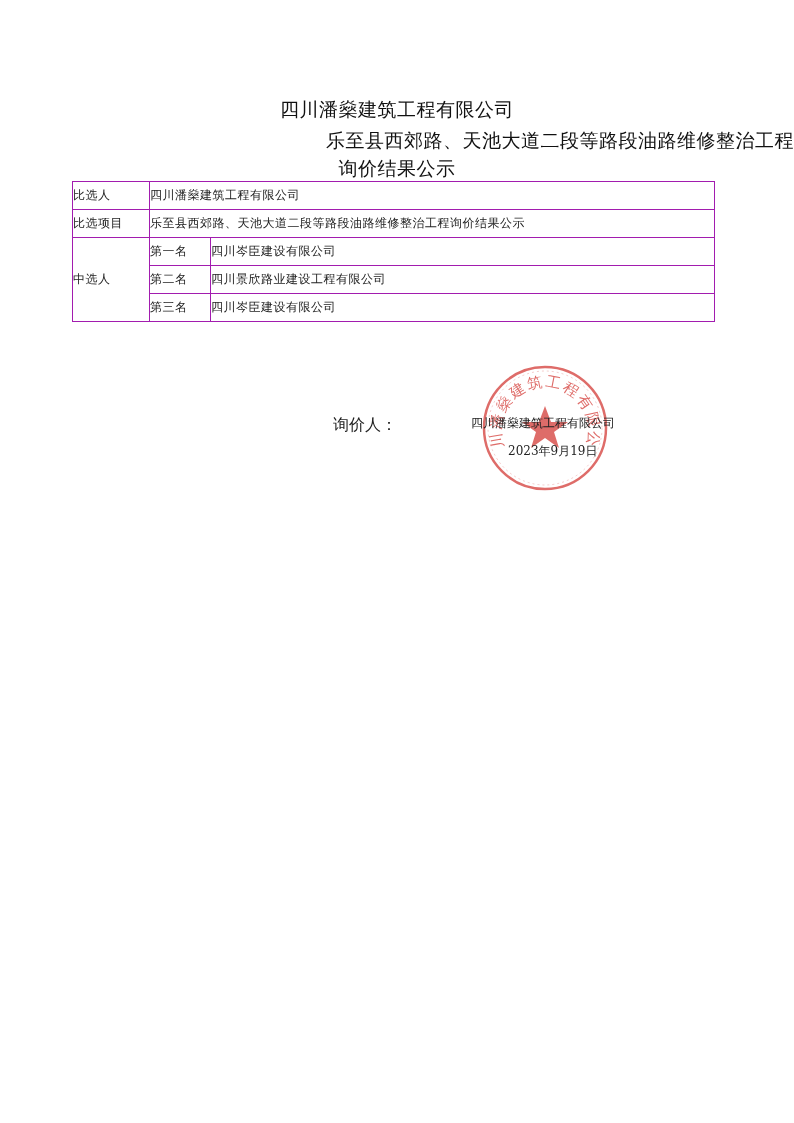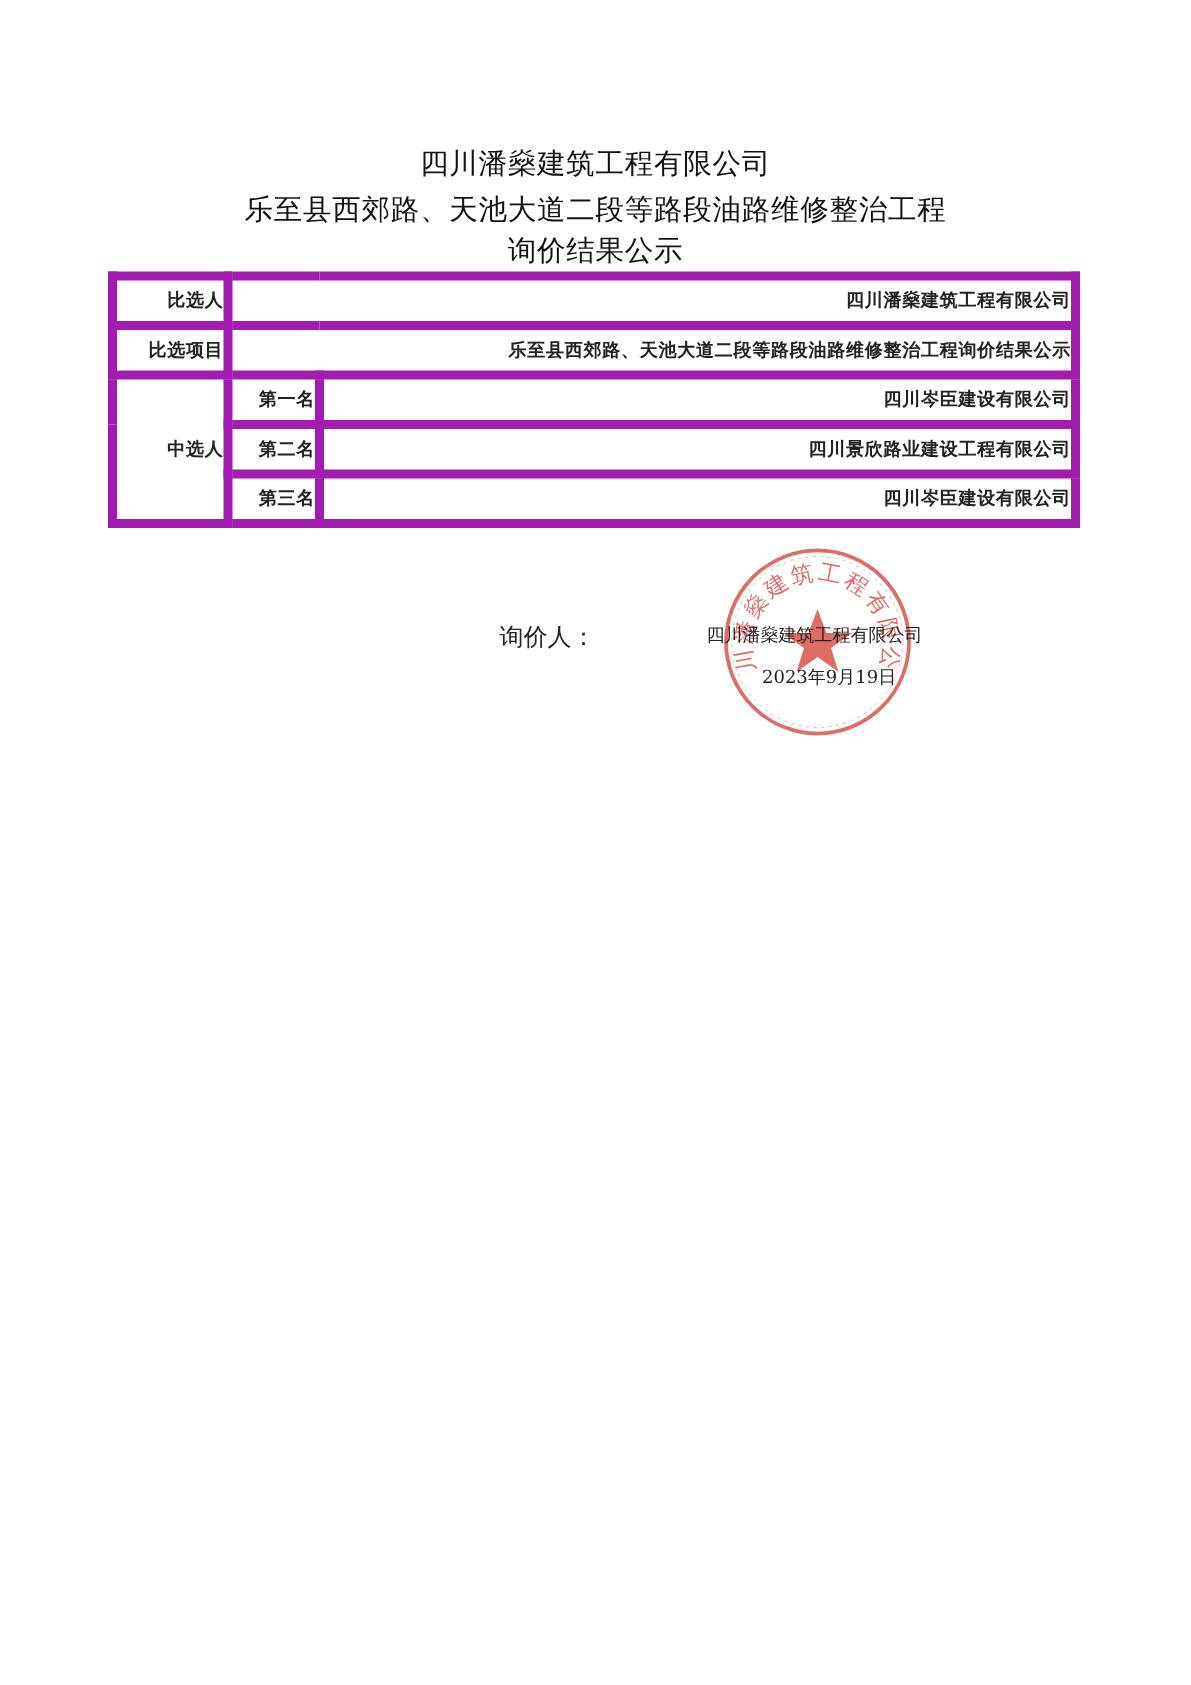--- a/index.html
+++ b/index.html
@@ -21,41 +21,40 @@
       width: 794px;
       text-align: center;
       font-size: 19px;
       line-height: 22px;
       color: #111;
       margin: 0;
       font-weight: normal;
       letter-spacing: 0.5px;
     }
     .title-1 { top: 98px; }
-    .title-2 { top: 129px; }
-    .title-3 { top: 157px; font-family: Liberation Serif, serif; }
+    .title-2 { top: 129px; text-align: right; }
+    .title-3 { top: 157px; }
 
     table.result {
       position: absolute;
       left: 72px;
       top: 181px;
       width: 642px;
       border-collapse: collapse;
       font-size: 12px;
       table-layout: fixed;
     }
     table.result td {
-      border: 6px solid #a21caf;
+      border: 1px solid #a21caf;
       height: 27px;
       padding: 0;
-      text-align: right;
+      text-align: left;
       vertical-align: middle;
       color: #222;
       letter-spacing: 0.5px;
-      font-weight: bold;
     }
     col.c1 { width: 77px; }
     col.c2 { width: 61px; }
     col.c3 { width: 504px; }
 
     .signoff-label {
       position: absolute;
       left: 333px;
       top: 415px;
       font-size: 16px;

